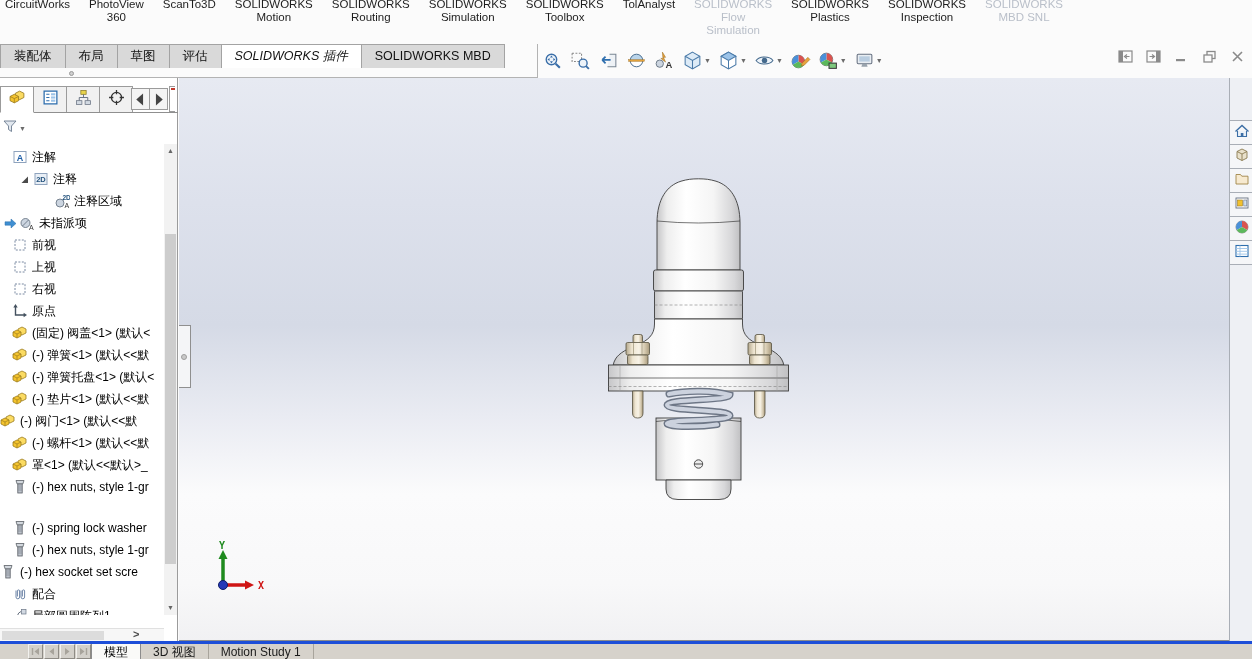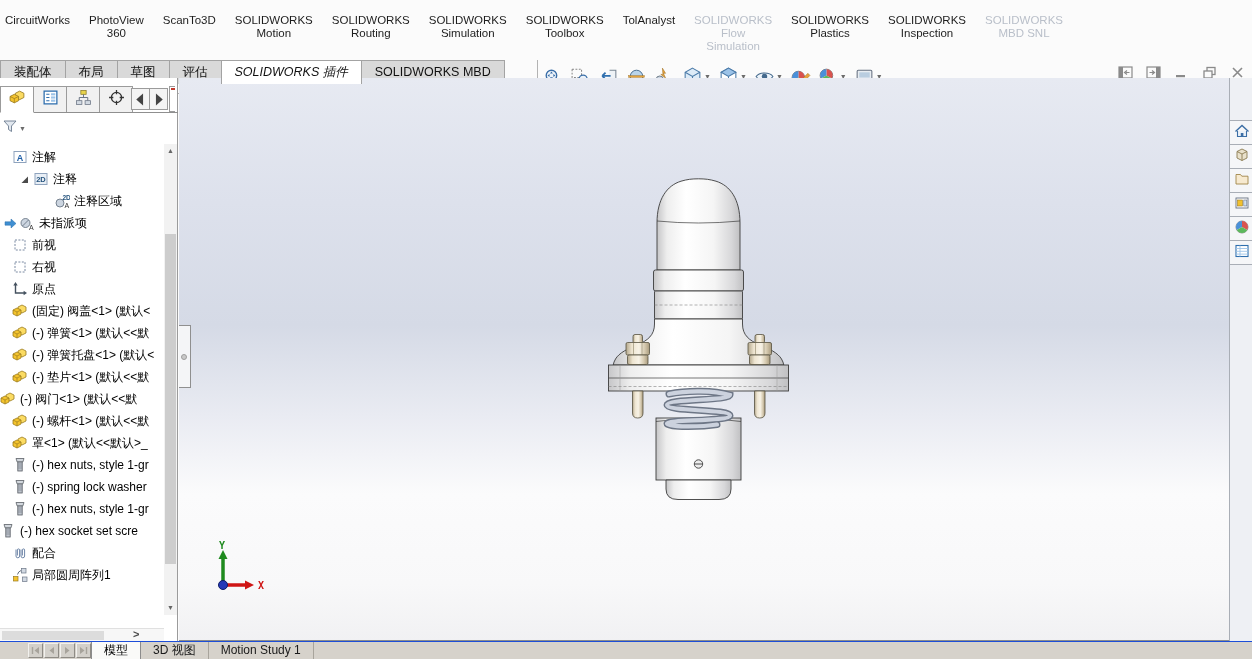--- a/index.html
+++ b/index.html
@@ -1,21 +1,21 @@
 <!DOCTYPE html>
 <html><head>
 <meta charset="utf-8">
 <style>
   * { margin:0; padding:0; box-sizing:border-box; }
   html,body { width:1252px; height:659px; overflow:hidden;
     font-family:"Liberation Sans", sans-serif; background:#fff; }
   #app { position:relative; width:1252px; height:659px; background:#fbfbfb; }
 
   
-  #header { position:absolute; left:0; top:16px; width:1252px; height:56px; background:#fbfbfb; }
+  #header { position:absolute; left:0; top:0; width:1252px; height:56px; background:#fbfbfb; }
   .addins-row { position:absolute; left:2px; top:-2px; display:flex; gap:13px; align-items:flex-start; }
   .addin { text-align:center; font-size:11.5px; line-height:13px; color:#1d1d1d; white-space:nowrap; padding:0 3px; cursor:default; }
   .addin.disabled { color:#b9bfc9; }
   .tabs-row { position:absolute; left:0; top:44px; height:25px; display:flex; align-items:flex-start; }
   .cmdtab { height:24px; padding:0 13px; font-size:12.5px; line-height:22px; color:#111;
     background:#d9d9d9; border:1px solid #a3a3a3; border-bottom:none; margin-right:-1px; }
   .cmdtab.active { background:#ffffff; position:relative; z-index:2;font-style:italic; }
   .ribbon-strip { position:absolute; left:0; top:68px; width:537px; height:10px; background:#fbfbfb; border-bottom:1px solid #b3b3b3; }
   .ribbon-vline { position:absolute; left:537px; top:44px; width:1px; height:34px; background:#b3b3b3; }
   .pin-dot { position:absolute; left:69px; top:71px; width:5px; height:5px; border-radius:50%; background:#cfcfcf; border:1px solid #9a9a9a; }
@@ -62,21 +62,21 @@
   .splitter-handle i { position:absolute; left:3px; top:28px; width:6px; height:6px; border-radius:50%; background:#c9c9c9; border:1px solid #9d9d9d; }
 
   
   #task-pane { position:absolute; right:0; top:78px; width:23px; height:563px; background:#eef0f4; border-left:1px solid #a9aeb6; }
   .tp-btn { position:relative; width:23px; height:25px; background:#f5f6f8; border-top:1px solid #a9aeb6; border-bottom:1px solid #a9aeb6;
     margin-bottom:-1px; display:flex; align-items:center; justify-content:center; }
   .tp-btn svg { width:16px; height:16px; }
   #tp-buttons { position:absolute; top:42px; left:0; }
 
   
-  #bottom-bar { position:absolute; left:0; top:641px; width:1252px; height:18px; background:#d6d2cb; border-top:1px solid #1d4ed8; display:flex; align-items:stretch; }
+  #bottom-bar { position:absolute; left:0; top:641px; width:1252px; height:18px; background:#d6d2cb; border-top:3px solid #1d4ed8; display:flex; align-items:stretch; }
   .nav-btns { display:flex; margin-left:28px; align-items:center; gap:1px; }
   .nav-btn { width:15px; height:15px; background:#d3d0ca; border:1px solid; border-color:#f2f1ee #8e8b85 #8e8b85 #f2f1ee; display:flex; align-items:center; justify-content:center; }
   .nav-btn svg { width:11px; height:11px; }
   .btab { padding:0 12px; font-size:12px; line-height:17px; color:#1a1a1a; border-right:1px solid #a8a49c; }
   .btab.active { background:#fafaf8; border-left:1px solid #8c8c8c; border-right:1px solid #8c8c8c; color:#000; }
 </style>
 </head>
 <body>
 
 <div id="app">
@@ -391,20 +391,28 @@
             </svg>
           </span>
           <span>前视</span>
         </div>
         <div class="trow" style="padding-left: 12px;">
           <span class="ticon">
             <svg viewBox="0 0 16 16">
               <rect x="3" y="3" width="10" height="10" fill="none" stroke="#7b8aa2" stroke-width="1" stroke-dasharray="2 1.4"></rect>
             </svg>
           </span>
+          <span>上视</span>
+        </div>
+        <div class="trow" style="padding-left: 12px;">
+          <span class="ticon">
+            <svg viewBox="0 0 16 16">
+              <rect x="3" y="3" width="10" height="10" fill="none" stroke="#7b8aa2" stroke-width="1" stroke-dasharray="2 1.4"></rect>
+            </svg>
+          </span>
           <span>右视</span>
         </div>
         <div class="trow" style="padding-left: 12px;">
           <span class="ticon">
             <svg viewBox="0 0 16 16">
               <path d="M3.5 3 V12 H13" stroke="#44515f" fill="none" stroke-width="1.4"></path>
               <path d="M3.5 1 l-2.2 3.4 h4.4 Z" fill="#44515f"></path>
               <path d="M15 12 l-3.4 -2.2 v4.4 Z" fill="#44515f"></path>
             </svg>
           </span>
@@ -483,21 +491,21 @@
         <div class="trow" style="padding-left: 12px;">
           <span class="ticon">
             <svg viewBox="0 0 16 16">
               <path d="M4 1.5 h8 l-1.2 3.5 h-5.6 Z" fill="#d3d8de" stroke="#5a5f66" stroke-width="0.8"></path>
               <rect x="5.8" y="5" width="4.4" height="9" fill="#bcc2ca" stroke="#5a5f66" stroke-width="0.8"></rect>
               <path d="M5.8 7 h4.4 M5.8 9 h4.4 M5.8 11 h4.4" stroke="#7d838c" stroke-width="0.7"></path>
             </svg>
           </span>
           <span>(-) hex nuts, style 1-gr</span>
         </div>
-        <div class="trow" style="padding-left: 12px;">
+        <div class="trow" style="padding-left: 12px; margin-top: 19px;">
           <span class="ticon">
             <svg viewBox="0 0 16 16">
               <path d="M4 1.5 h8 l-1.2 3.5 h-5.6 Z" fill="#d3d8de" stroke="#5a5f66" stroke-width="0.8"></path>
               <rect x="5.8" y="5" width="4.4" height="9" fill="#bcc2ca" stroke="#5a5f66" stroke-width="0.8"></rect>
               <path d="M5.8 7 h4.4 M5.8 9 h4.4 M5.8 11 h4.4" stroke="#7d838c" stroke-width="0.7"></path>
             </svg>
           </span>
           <span>(-) spring lock washer</span>
         </div>
         <div class="trow" style="padding-left: 12px;">

